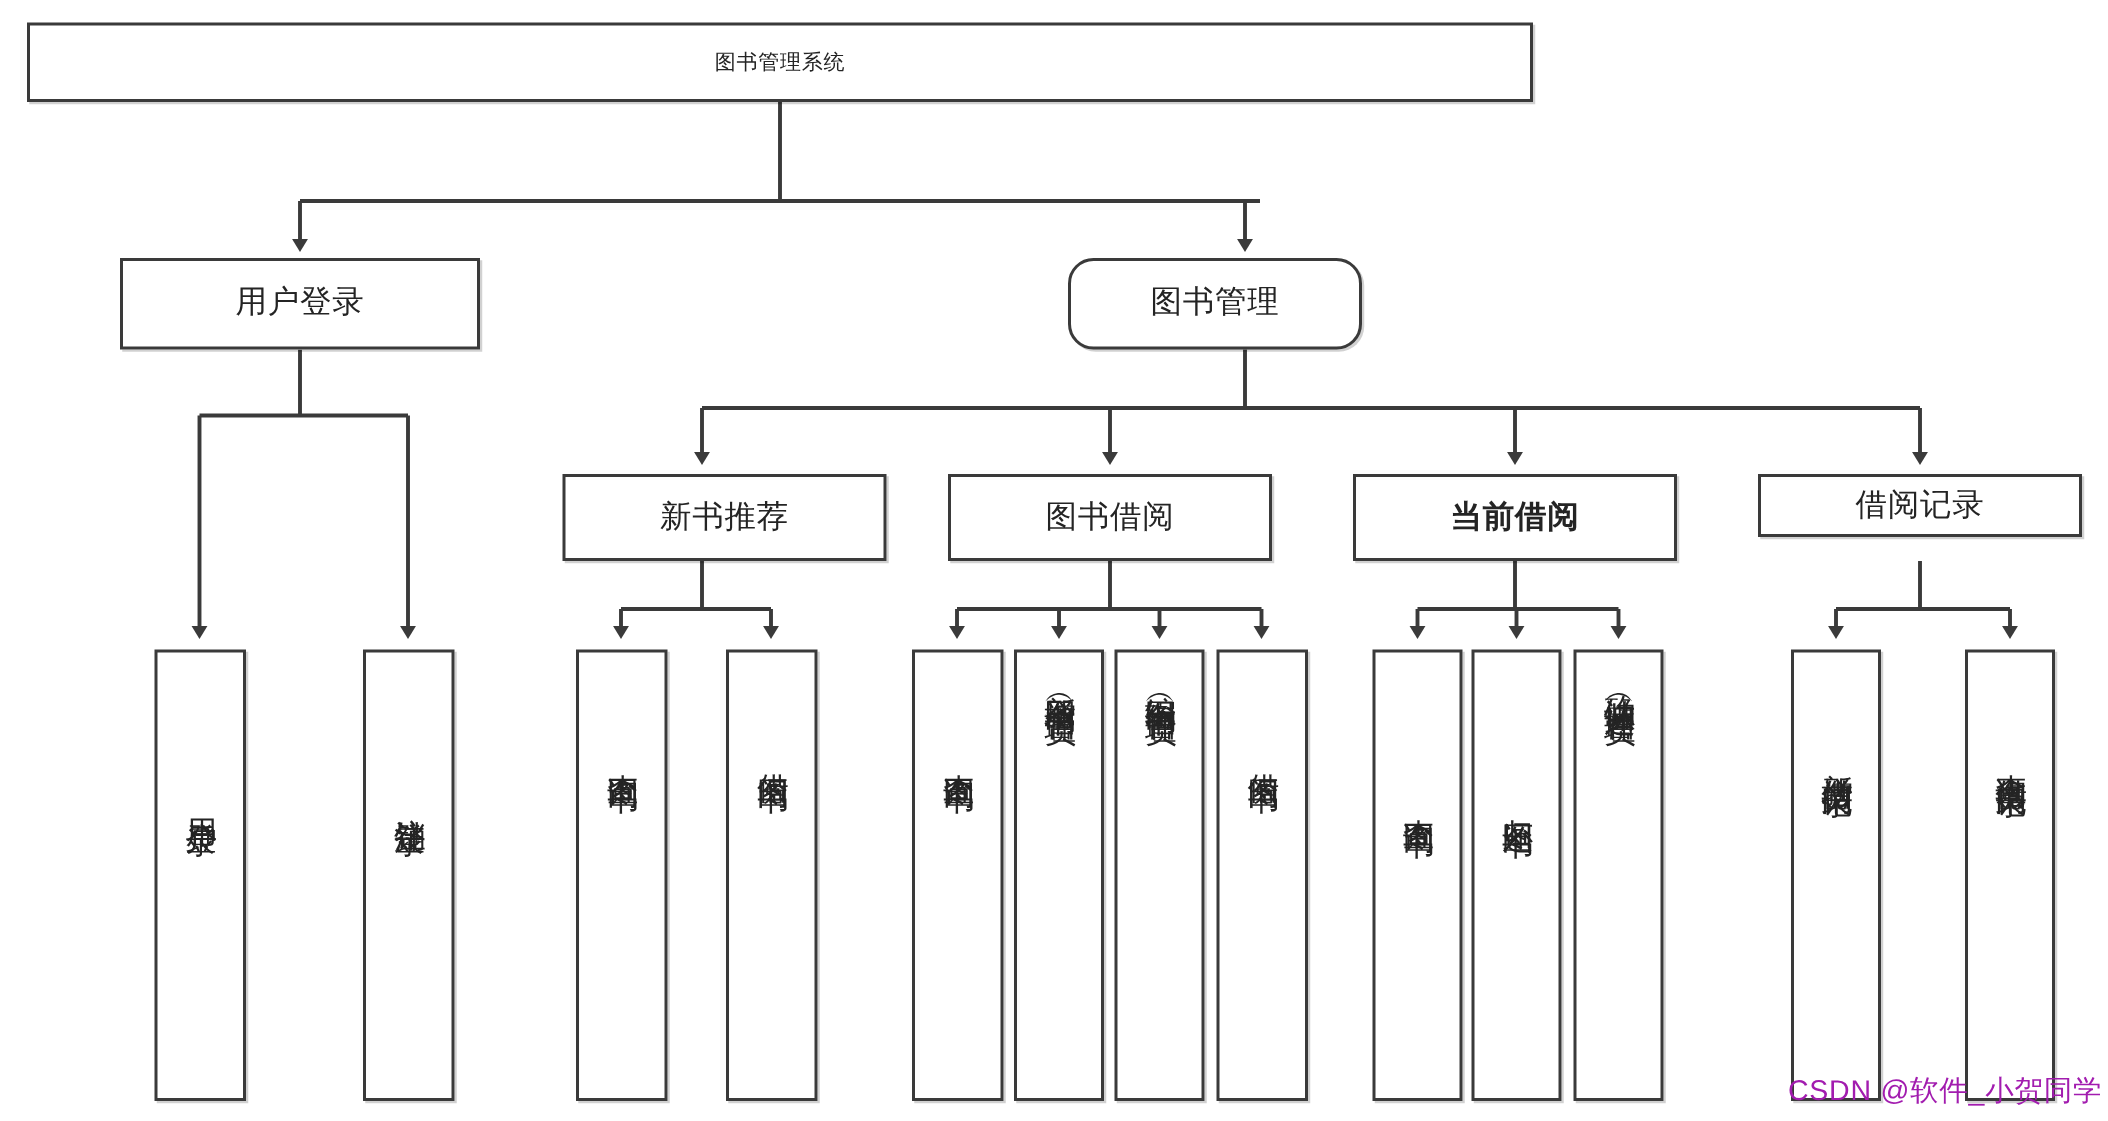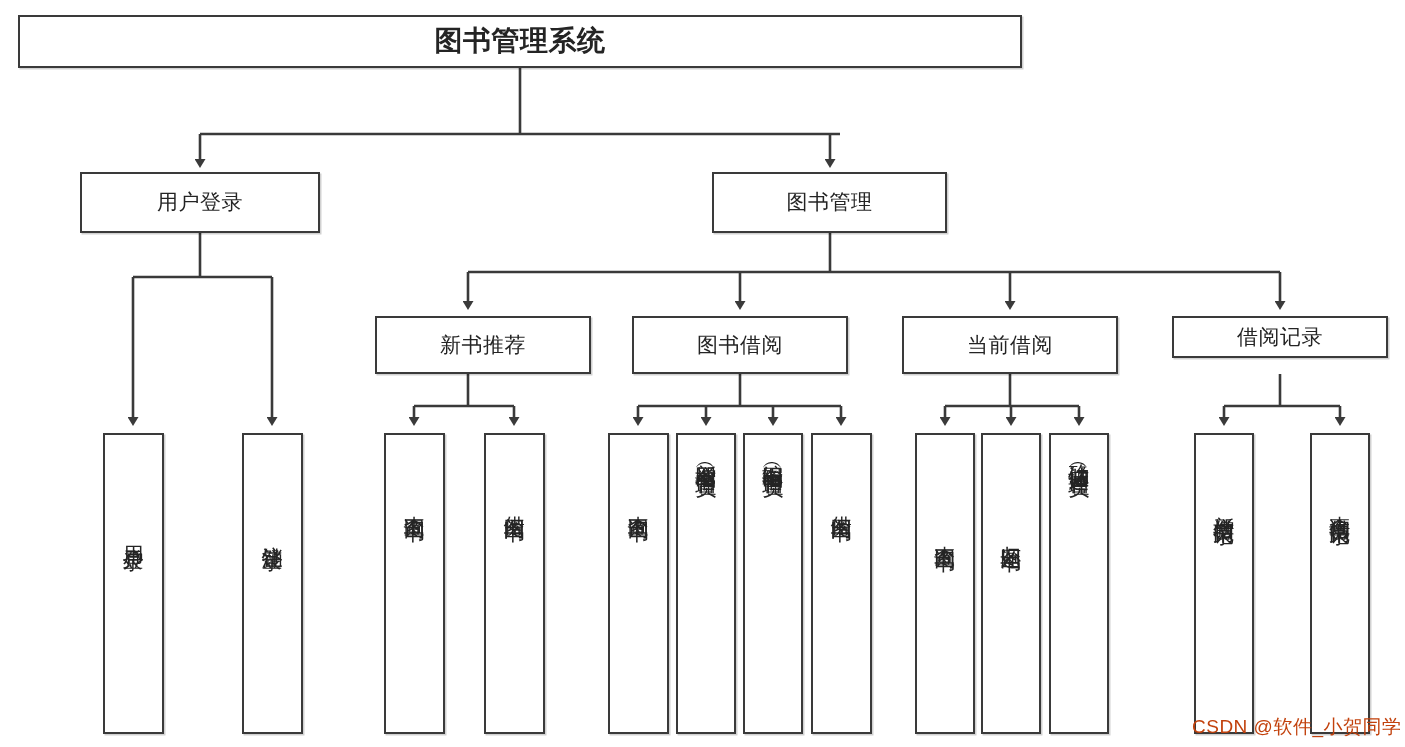--- a/index.html
+++ b/index.html
@@ -36,21 +36,21 @@
     color: #1d1d1d;
     box-shadow: 1.5px 1.5px 0 rgba(0,0,0,0.18);
   }
   .node .lbl {
     font-size: 21px;
     line-height: 1.15;
     letter-spacing: 0.5px;
     white-space: nowrap;
     color: #242424;
   }
-  .node.root .lbl { font-size: 28px; font-weight: bold; }
+  .node.root .lbl { font-size: 14px; }
   .node.leaf {
     align-items: flex-start;
     justify-content: center;
     padding-top: 4px;
   }
   .node.leaf .lbl {
     writing-mode: vertical-rl;
     text-orientation: upright;
     font-size: 21px;
     line-height: 1.22;
@@ -64,21 +64,21 @@
     padding-top: 60px;
   }
   .node.leaf.tall .lbl {
     padding-top: 8px;
   }
   .watermark {
     position: absolute;
     left: 1192px;
     top: 714px;
     font-size: 19px;
-    color: #c2410c;
+    color: #a21caf;
     white-space: nowrap;
     letter-spacing: 0.5px;
   }
 </style>
 </head>
 <body>
 
 <div id="canvas">
 
   <svg class="wires" viewBox="0 0 1405 747">
@@ -131,31 +131,31 @@
     </g>
   </svg>
 
   <div class="node root" style="left:18px; top:15px; width:1004px; height:53px;">
     <span class="lbl">图书管理系统</span>
   </div>
 
   <div class="node" style="left:80px; top:172px; width:240px; height:61px;">
     <span class="lbl">用户登录</span>
   </div>
-  <div class="node" style="left:712px; top:172px; width:235px; height:61px;">
+  <div class="node" style="left:712px; top:172px; width:196px; height:61px;border-radius:17px;">
     <span class="lbl">图书管理</span>
   </div>
 
   <div class="node" style="left:375px; top:316px; width:216px; height:58px;">
     <span class="lbl">新书推荐</span>
   </div>
   <div class="node" style="left:632px; top:316px; width:216px; height:58px;align-items:center;">
     <span class="lbl">图书借阅</span>
   </div>
-  <div class="node" style="left:902px; top:316px; width:216px; height:58px;">
+  <div class="node" style="left:902px; top:316px; width:216px; height:58px;font-weight:bold;">
     <span class="lbl">当前借阅</span>
   </div>
   <div class="node" style="left:1172px; top:316px; width:216px; height:42px;">
     <span class="lbl">借阅记录</span>
   </div>
 
   <div class="node leaf mid" style="left:103px; top:433px; width:61px; height:301px;">
     <span class="lbl">用户登录</span>
   </div>
   <div class="node leaf mid" style="left:242px; top:433px; width:61px; height:301px;">

